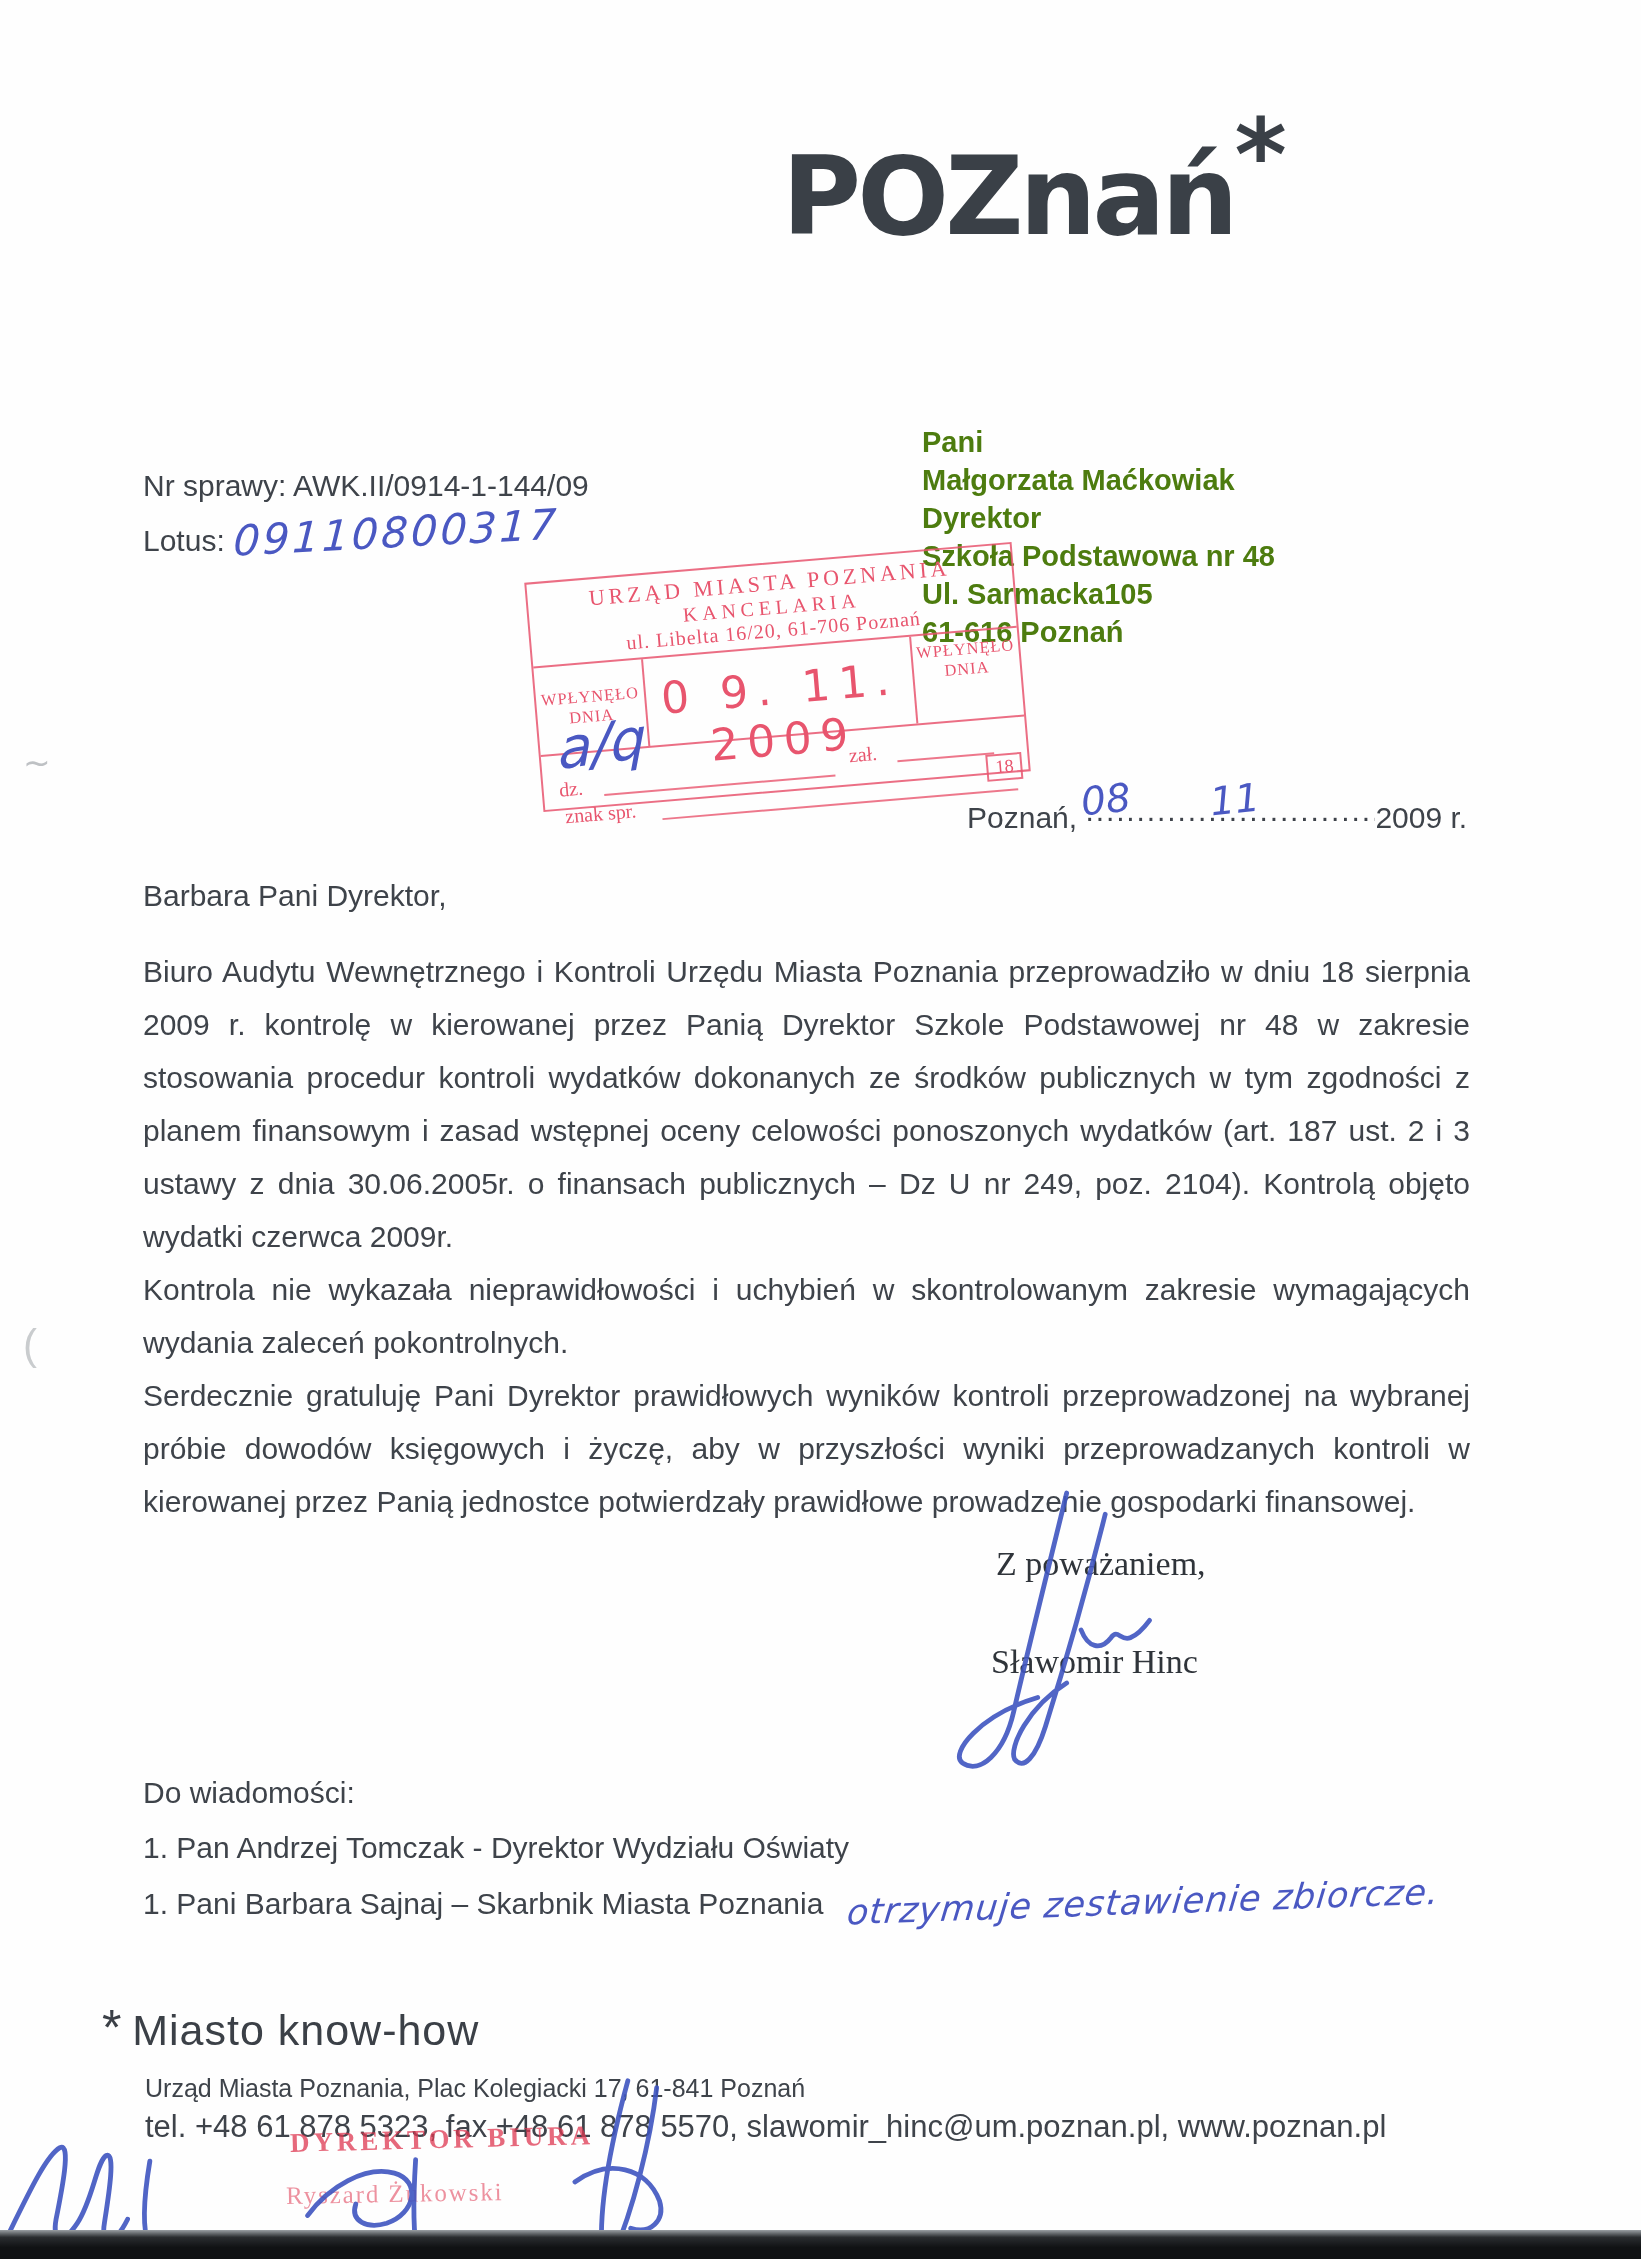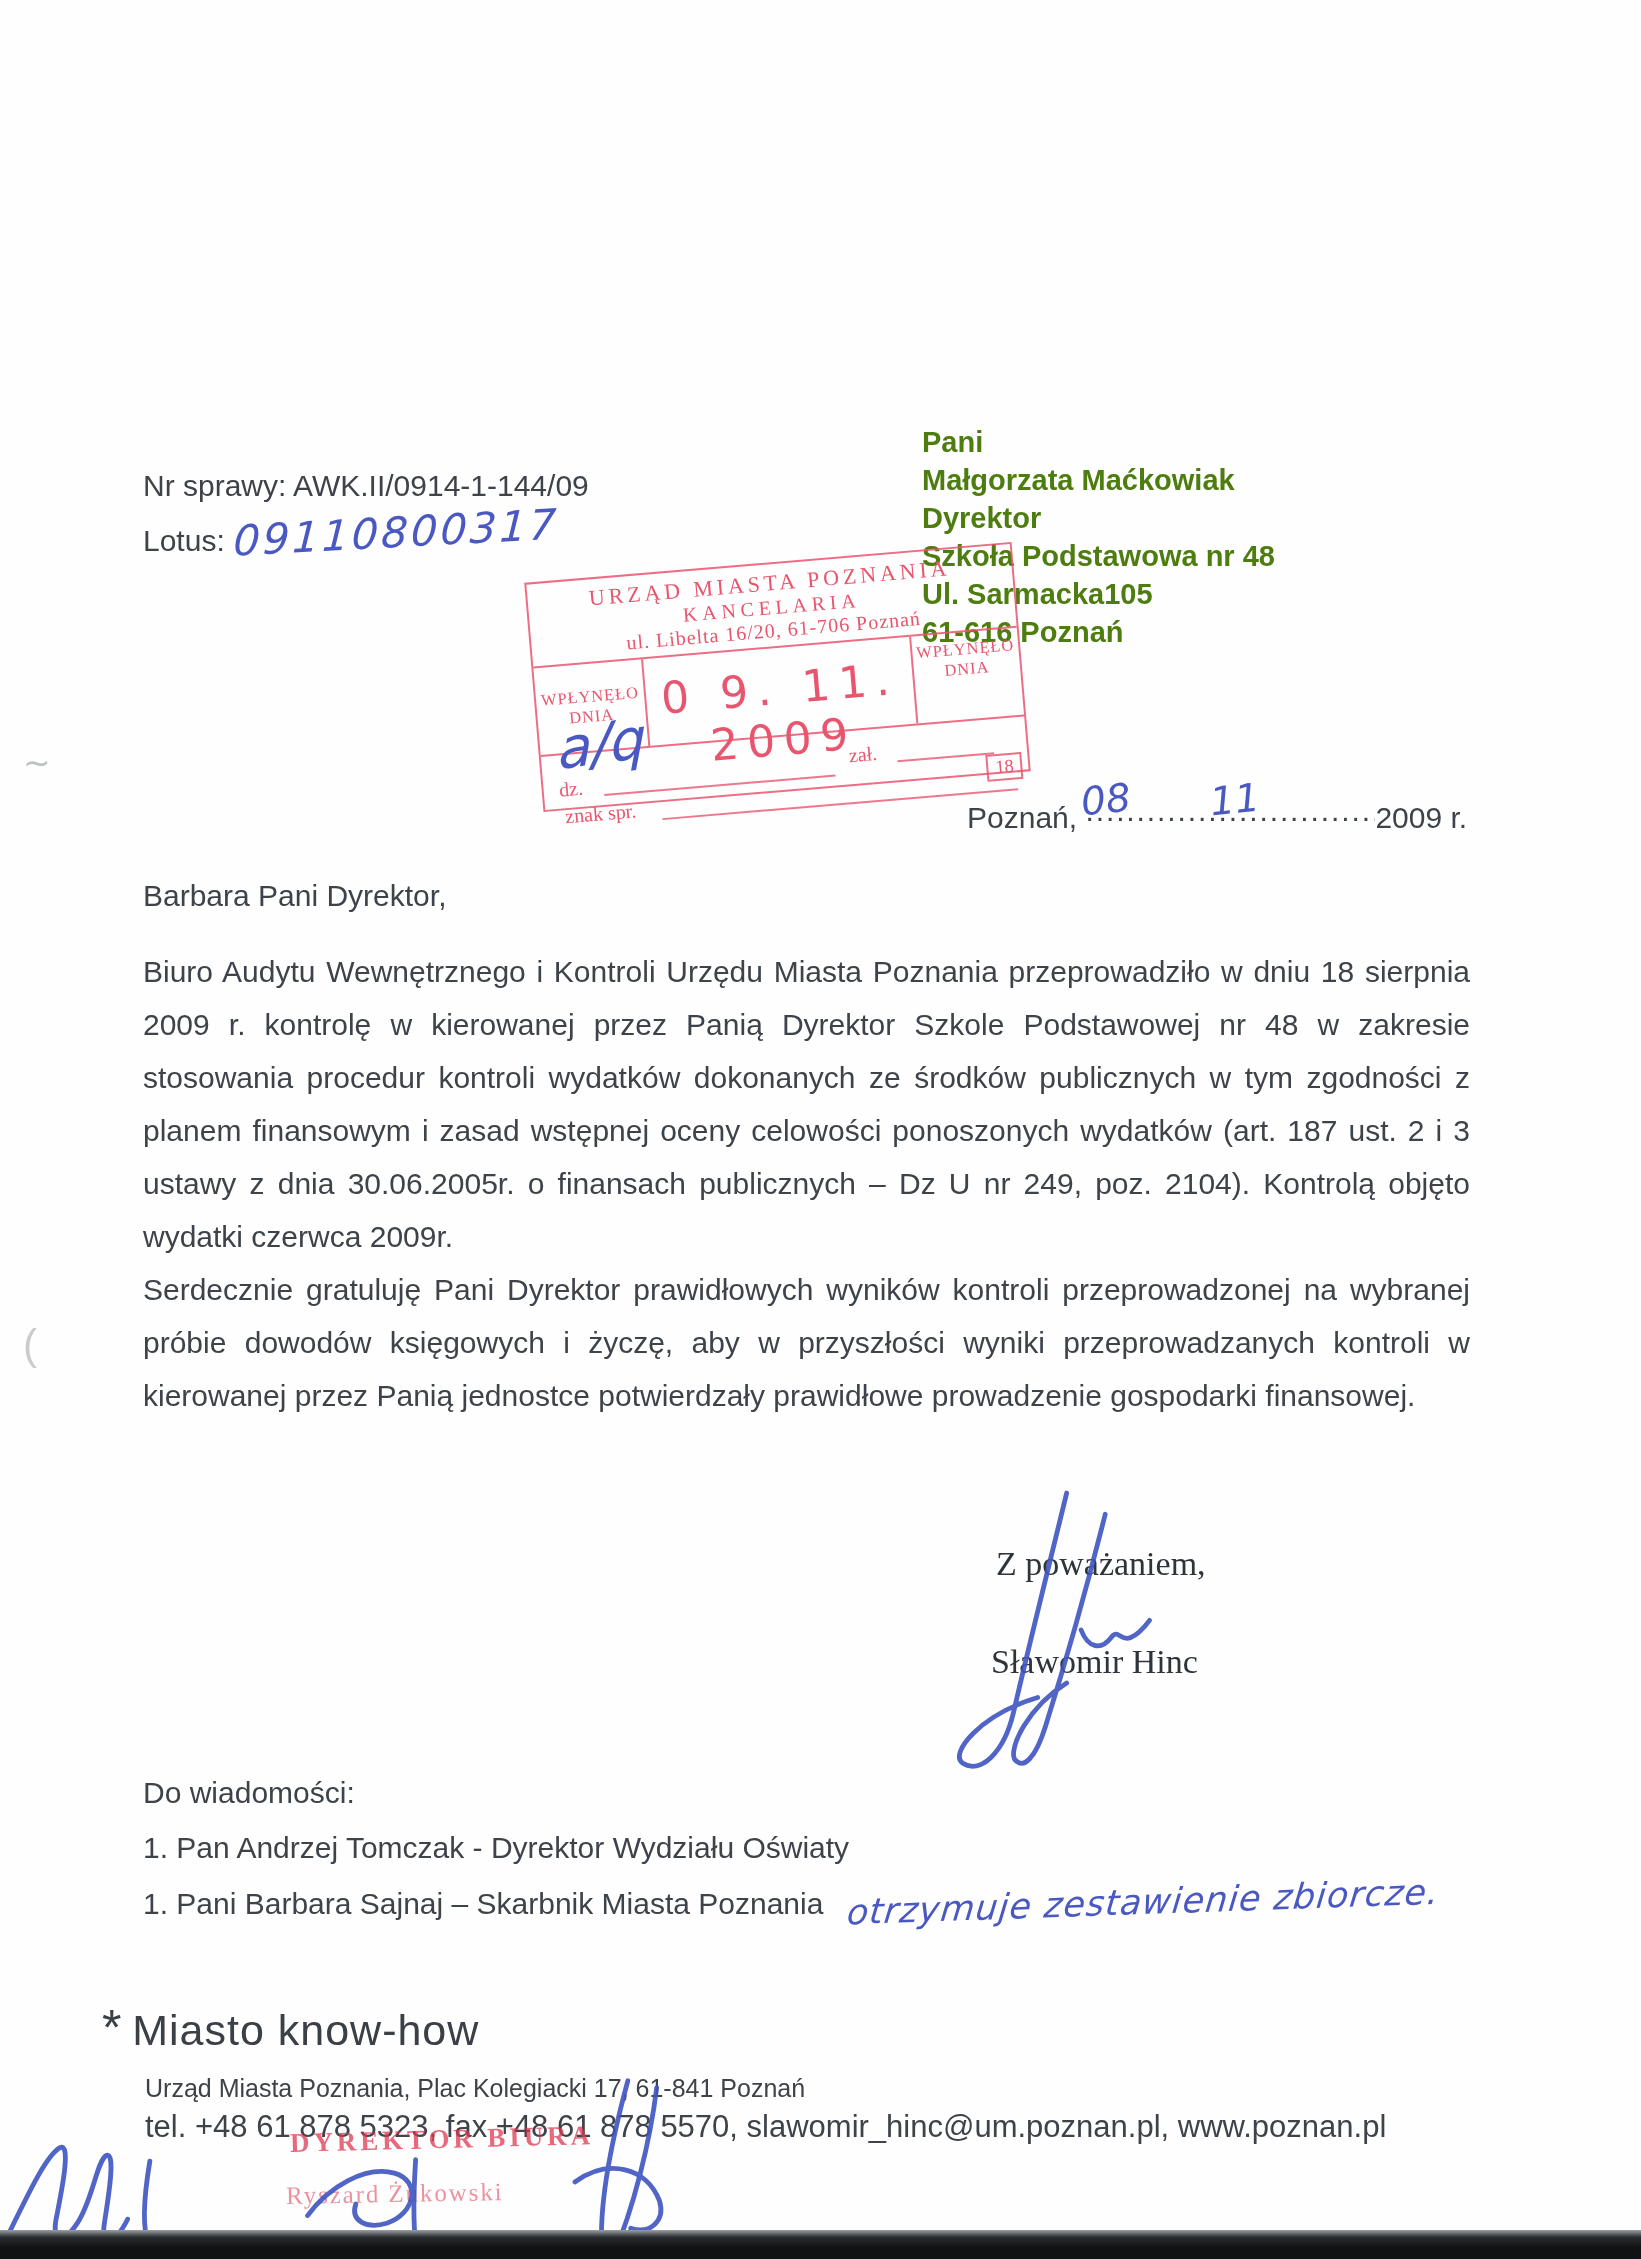--- a/index.html
+++ b/index.html
@@ -93,20 +93,23 @@
   
   .artifact { position:absolute; color:#8b9096; }
   .edge-strip { position:absolute; left:0; top:2230px; width:1641px; height:29px;
     background:linear-gradient(#9aa0a4 0%, #2a2d30 25%, #101214 60%); }
 </style>
 </head>
 <body>
 
 <div id="page">
 
+  <div class="logo">
+    <span>POZnań</span><span class="ast">*</span>
+  </div>
 
 
   <div class="case-number">Nr sprawy: AWK.II/0914-1-144/09</div>
   <div class="lotus-line">
     <span>Lotus:</span>
     <span class="hand">09110800317</span>
   </div>
 
   <div class="recipient">
     <div>Pani</div>
@@ -146,20 +149,21 @@
 
   <div class="dateline">
     <span>Poznań, </span><span class="dotfill">......................................................</span><span>2009 r.</span>
     <span class="hand hd day">08</span>
     <span class="hand hd mon">11</span>
   </div>
 
   <div class="letter-body">
     <div class="salutation">Barbara Pani Dyrektor,</div>
     <p>Biuro Audytu Wewnętrznego i Kontroli Urzędu Miasta Poznania przeprowadziło w dniu 18 sierpnia 2009 r. kontrolę w kierowanej przez Panią Dyrektor Szkole Podstawowej nr 48 w zakresie stosowania procedur kontroli wydatków dokonanych ze środków publicznych w tym zgodności z planem finansowym i zasad wstępnej oceny celowości ponoszonych wydatków (art. 187 ust. 2 i 3 ustawy z dnia 30.06.2005r. o finansach publicznych – Dz U nr 249, poz. 2104). Kontrolą objęto wydatki czerwca 2009r.</p>
+    <p>Kontrola nie wykazała nieprawidłowości i uchybień w skontrolowanym zakresie wymagających wydania zaleceń pokontrolnych.</p>
     <p>Serdecznie gratuluję Pani Dyrektor prawidłowych wyników kontroli przeprowadzonej na wybranej próbie dowodów księgowych i życzę, aby w przyszłości wyniki przeprowadzanych kontroli w kierowanej przez Panią jednostce potwierdzały prawidłowe prowadzenie gospodarki finansowej.</p>
   </div>
 
   <div class="valediction">Z poważaniem,</div>
   <div class="signer">Sławomir Hinc</div>
 
   <svg class="sig-svg" style="left:922px; top:1485px;" width="270" height="290" viewBox="0 0 280 300">
     <g fill="none" stroke="#3f55c0" stroke-width="5" stroke-linecap="round" opacity="0.9">
       <path d="M150 8 C 135 70, 110 170, 95 235 C 85 278, 60 300, 42 288 C 28 278, 60 238, 120 220"></path>
       <path d="M190 30 C 175 90, 150 180, 128 250 C 118 282, 105 296, 96 284 C 90 272, 110 230, 150 205"></path>

